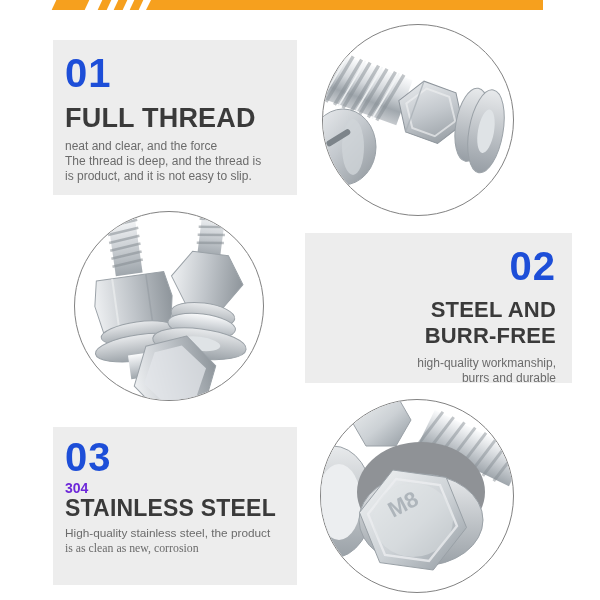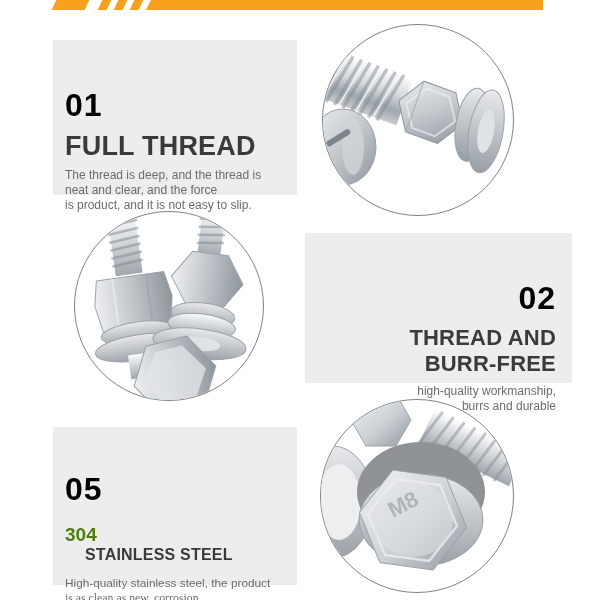--- a/index.html
+++ b/index.html
@@ -15,24 +15,24 @@
   .bar-d{left:132px;width:9px;}
   .bar-main{
     position:absolute;top:0;left:146px;width:397px;height:10px;background:#F6A01E;
     clip-path:polygon(5px 0,100% 0,100% 100%,0 100%);
   }
   
   .panel{position:absolute;background:#EDEDED;box-sizing:border-box;}
   .panel-1{left:53px;top:40px;width:244px;height:155px;padding:15px 8px 0 12px;}
   .panel-2{left:305px;top:233px;width:267px;height:150px;padding:15px 16px 0 8px;text-align:right;}
   .panel-3{left:53px;top:427px;width:244px;height:158px;padding:12px 8px 0 12px;}
-  .num{font-size:32px;font-weight:bold;color:#000000;line-height:0.92;letter-spacing:1px;margin-top:36px;}
+  .num{font-size:40px;font-weight:bold;color:#1d4ed8;line-height:0.92;letter-spacing:1px;}
   .title-line{font-size:27px;font-weight:bold;color:#3A3A3A;line-height:1.04;letter-spacing:0.2px;}
   .title-sm{font-size:22px;line-height:1.18;}
-  .subtitle{font-size:19px;font-weight:bold;color:#4d7c0f;line-height:1.15;margin-top:20px;}
+  .subtitle{font-size:14px;font-weight:bold;color:#6d28d9;line-height:1.15;margin-top:4px;}
   .title-wrap{margin-top:12px;}
   .desc{margin-top:7px;}
   .desc-line{font-size:12px;color:#6B6B6B;line-height:1.25;letter-spacing:0px;}
   
   .photo-circle{
     position:absolute;border-radius:50%;border:1px solid #828282;background:#fff;
     overflow:hidden;
   }
   .circle-1{left:322px;top:24px;width:190px;height:190px;}
   .circle-2{left:74px;top:211px;width:188px;height:188px;}
@@ -51,22 +51,22 @@
     <div class="bar-piece bar-d"></div>
     <div class="bar-main"></div>
   </div>
 
   <div class="panel panel-1">
     <div class="num">01</div>
     <div class="title-wrap">
       <div class="title-line">FULL THREAD</div>
     </div>
     <div class="desc">
+      <div class="desc-line">neat and clear, and the force</div>
       <div class="desc-line">The thread is deep, and the thread is</div>
-      <div class="desc-line">neat and clear, and the force</div>
       <div class="desc-line">is product, and it is not easy to slip.</div>
     </div>
   </div>
 
   <div class="photo-circle circle-1">
     <svg viewBox="0 0 190 190">
       <defs>
         <linearGradient id="g1a" x1="0" y1="0" x2="0" y2="1">
           <stop offset="0" stop-color="#fafbfc"></stop>
             <stop offset="0.4" stop-color="#d4d8dc"></stop>
@@ -179,36 +179,36 @@
       <g transform="rotate(-14 100 164)">
         <polygon points="142,164 121,200 79,200 58,164 79,128 121,128" fill="url(#g2b)" stroke="#9aa1a7" stroke-width="1"></polygon>
         <polygon points="132,164 114,192 86,192 68,164 86,136 114,136" fill="#e3e6e9" opacity="0.75"></polygon>
       </g>
     </svg>
   </div>
 
   <div class="panel panel-2">
     <div class="num">02</div>
     <div class="title-wrap">
-      <div class="title-line title-sm">THREAD AND</div>
+      <div class="title-line title-sm">STEEL AND</div>
       <div class="title-line title-sm">BURR-FREE</div>
     </div>
     <div class="desc">
       <div class="desc-line">high-quality workmanship,</div>
       <div class="desc-line">burrs and durable</div>
     </div>
   </div>
 
   <div class="panel panel-3">
-    <div class="num">05</div>
+    <div class="num">03</div>
     <div class="subtitle">304</div>
     <div class="title-wrap" style="margin-top:1px;">
-      <div class="title-line" style="font-size:16px;margin-left:20px;">STAINLESS STEEL</div>
-    </div>
-    <div class="desc" style="margin-top:12px;">
+      <div class="title-line" style="font-size:23px;">STAINLESS STEEL</div>
+    </div>
+    <div class="desc" style="margin-top:5px;">
       <div class="desc-line" style="font-size:11.8px;">High-quality stainless steel, the product</div>
       <div class="desc-line" style="font-size:11.8px;font-family:Liberation Serif, serif;">is as clean as new, corrosion</div>
     </div>
   </div>
 
   <div class="photo-circle circle-3">
     <svg viewBox="0 0 192 192">
       <defs>
         <linearGradient id="g3a" x1="0" y1="0" x2="0" y2="1">
           <stop offset="0" stop-color="#fafbfc"></stop>

